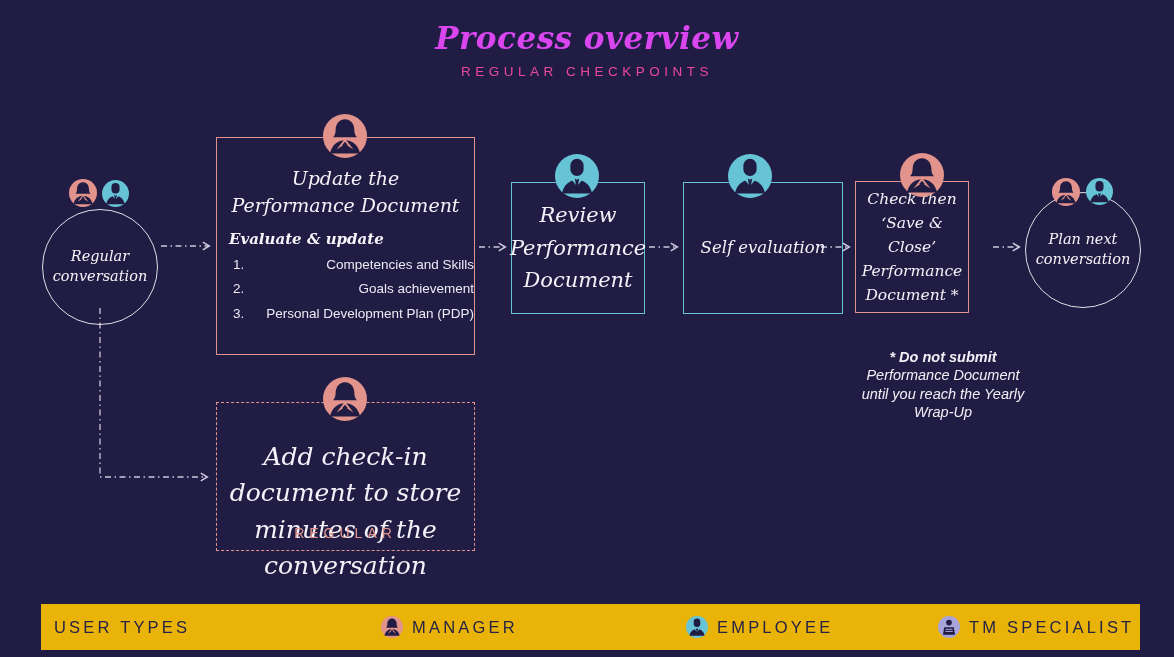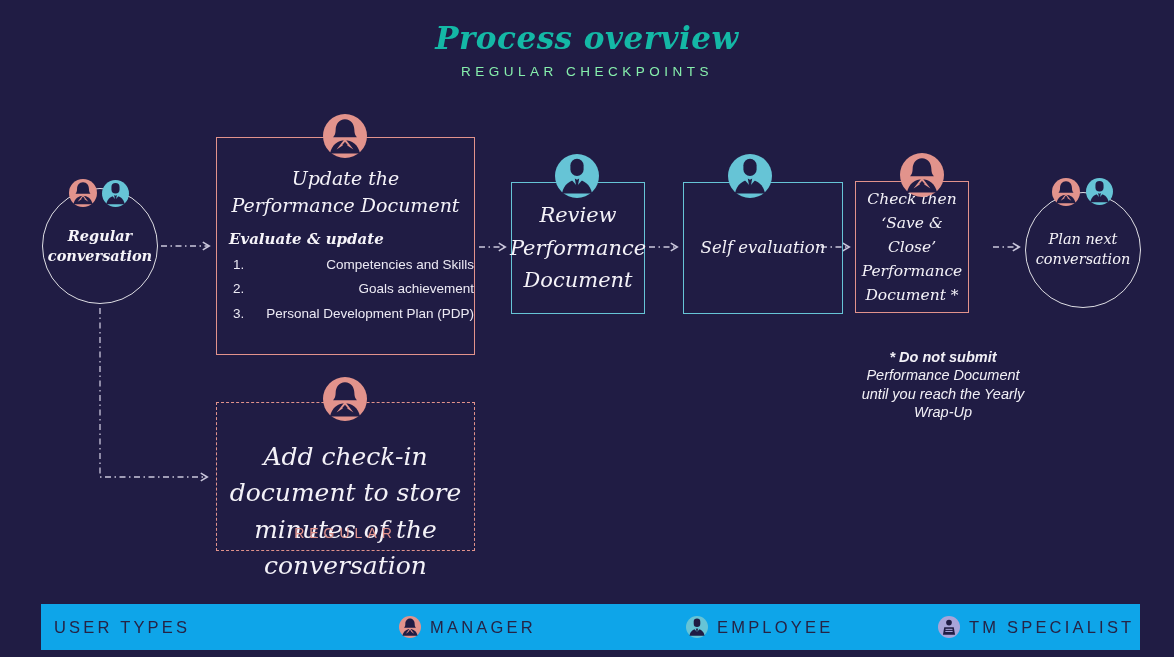--- a/index.html
+++ b/index.html
@@ -4,25 +4,25 @@
 <style>
   html,body{margin:0;padding:0;background:#14112e;}
   .canvas{
     position:relative;width:1174px;height:657px;overflow:hidden;
     background:#201c44;
     font-family:"Liberation Sans","DejaVu Sans",sans-serif;
   }
   
   .title{
     position:absolute;top:20px;left:0;right:0;text-align:center;
-    font:italic 600 31px "DejaVu Serif",serif;color:#14b8a6;letter-spacing:.5px;
+    font:italic 600 31px "DejaVu Serif",serif;color:#d946ef;letter-spacing:.5px;
   }
   .subtitle{
     position:absolute;top:64px;left:0;right:0;text-align:center;
-    font:500 13.5px "Liberation Sans",sans-serif;letter-spacing:4.5px;color:#86efac;
+    font:500 13.5px "Liberation Sans",sans-serif;letter-spacing:4.5px;color:#ec4899;
   }
   
   .connectors{position:absolute;left:0;top:0;pointer-events:none;}
   .conn{stroke:#cac7dc;stroke-width:1.3;fill:none;stroke-dasharray:6 3.5 1.5 3.5;}
   
   .circle{
     position:absolute;border:1.2px solid rgba(255,255,255,.85);border-radius:50%;
     display:flex;align-items:center;justify-content:center;text-align:center;
     color:#f6f4f9;font:italic 14.5px "DejaVu Serif",serif;line-height:1.35;
   }
@@ -65,31 +65,31 @@
     font:italic 14.5px "Liberation Sans",sans-serif;color:#f2f0f6;line-height:1.27;text-align:center;
   }
   .note .lead{font-weight:700;}
   
   .pic{position:absolute;display:block;}
   .pic.mgr{--pc:#e2938c;--pf:#201c44;}
   .pic.emp{--pc:#66c4d6;--pf:#201c44;}
   .pic.tm {--pc:#a8a4d9;--pf:#201c44;}
   
   .legend{
-    position:absolute;left:41px;top:604px;width:1099px;height:46px;background:#0ea5e9;
+    position:absolute;left:41px;top:604px;width:1099px;height:46px;background:#eab308;
   }
   .leg-item{
     position:absolute;top:50%;transform:translateY(-50%);
     display:flex;align-items:center;gap:9px;
     font:500 16.5px "Liberation Sans",sans-serif;letter-spacing:3.2px;color:#262345;
     white-space:nowrap;
   }
   .leg-item .pic{position:static;}
   #leg-user{left:13px;}
-  #leg-manager{left:358px;justify-content:space-between;}
+  #leg-manager{left:340px;justify-content:space-between;}
   #leg-employee{left:645px;}
   #leg-tm{left:897px;}
 </style>
 </head>
 <body>
 
 <svg width="0" height="0" style="position:absolute" aria-hidden="true">
   <defs>
     <symbol id="sym-female" viewBox="0 0 24 24">
       <circle cx="12" cy="12" r="12" style="fill:var(--pc,#e2938c)"></circle>
@@ -127,21 +127,21 @@
       </marker>
     </defs>
     <line class="conn" x1="161" y1="246" x2="208" y2="246" marker-end="url(#arrowhead)"></line>
     <line class="conn" x1="479" y1="247" x2="504" y2="247" marker-end="url(#arrowhead)"></line>
     <line class="conn" x1="649" y1="247" x2="676" y2="247" marker-end="url(#arrowhead)"></line>
     <line class="conn" x1="821" y1="247" x2="848" y2="247" marker-end="url(#arrowhead)"></line>
     <line class="conn" x1="993" y1="247" x2="1018" y2="247" marker-end="url(#arrowhead)"></line>
     <polyline class="conn" points="100,308 100,477 206,477" marker-end="url(#arrowhead)"></polyline>
   </svg>
 
-  <div class="circle" id="c-left" style="left:42px;top:188px;width:114px;height:114px;font-weight:bold;">
+  <div class="circle" id="c-left" style="left:42px;top:209px;width:114px;height:114px;">
     <span>Regular conversation</span>
   </div>
   <svg class="pic mgr" style="left:69px;top:179px" width="28" height="28">
       <use href="#sym-female"></use>
     </svg>
   <svg class="pic emp" style="left:102px;top:180px" width="27" height="27">
       <use href="#sym-male"></use>
     </svg>
 
   <div class="box salmon" id="b-update" style="left:216px;top:137px;width:259px;height:218px;">

